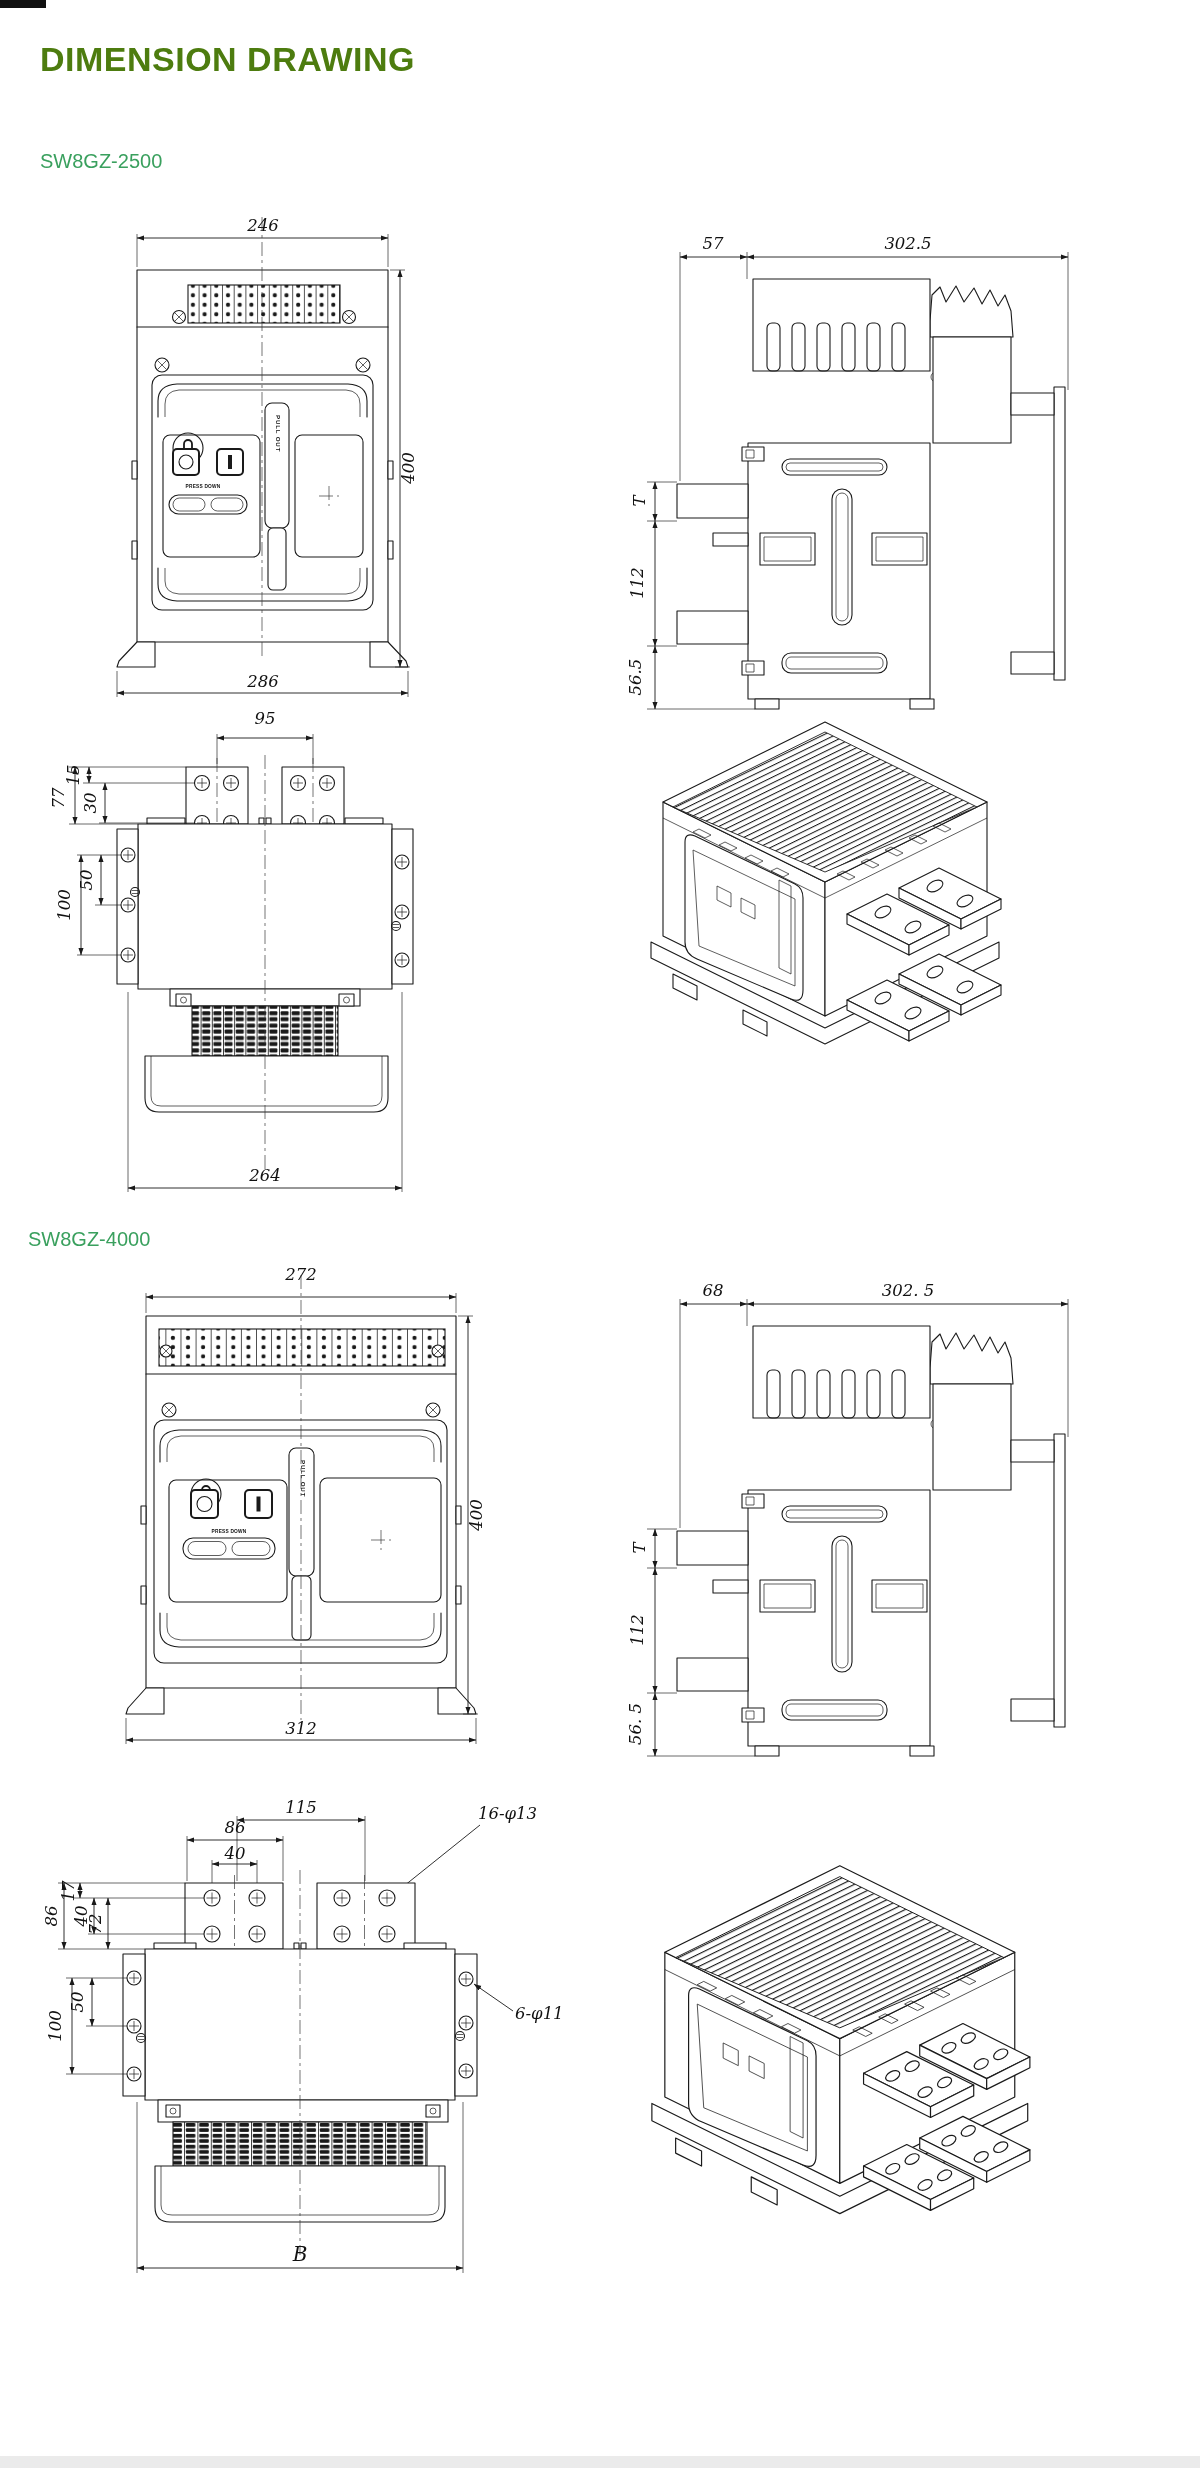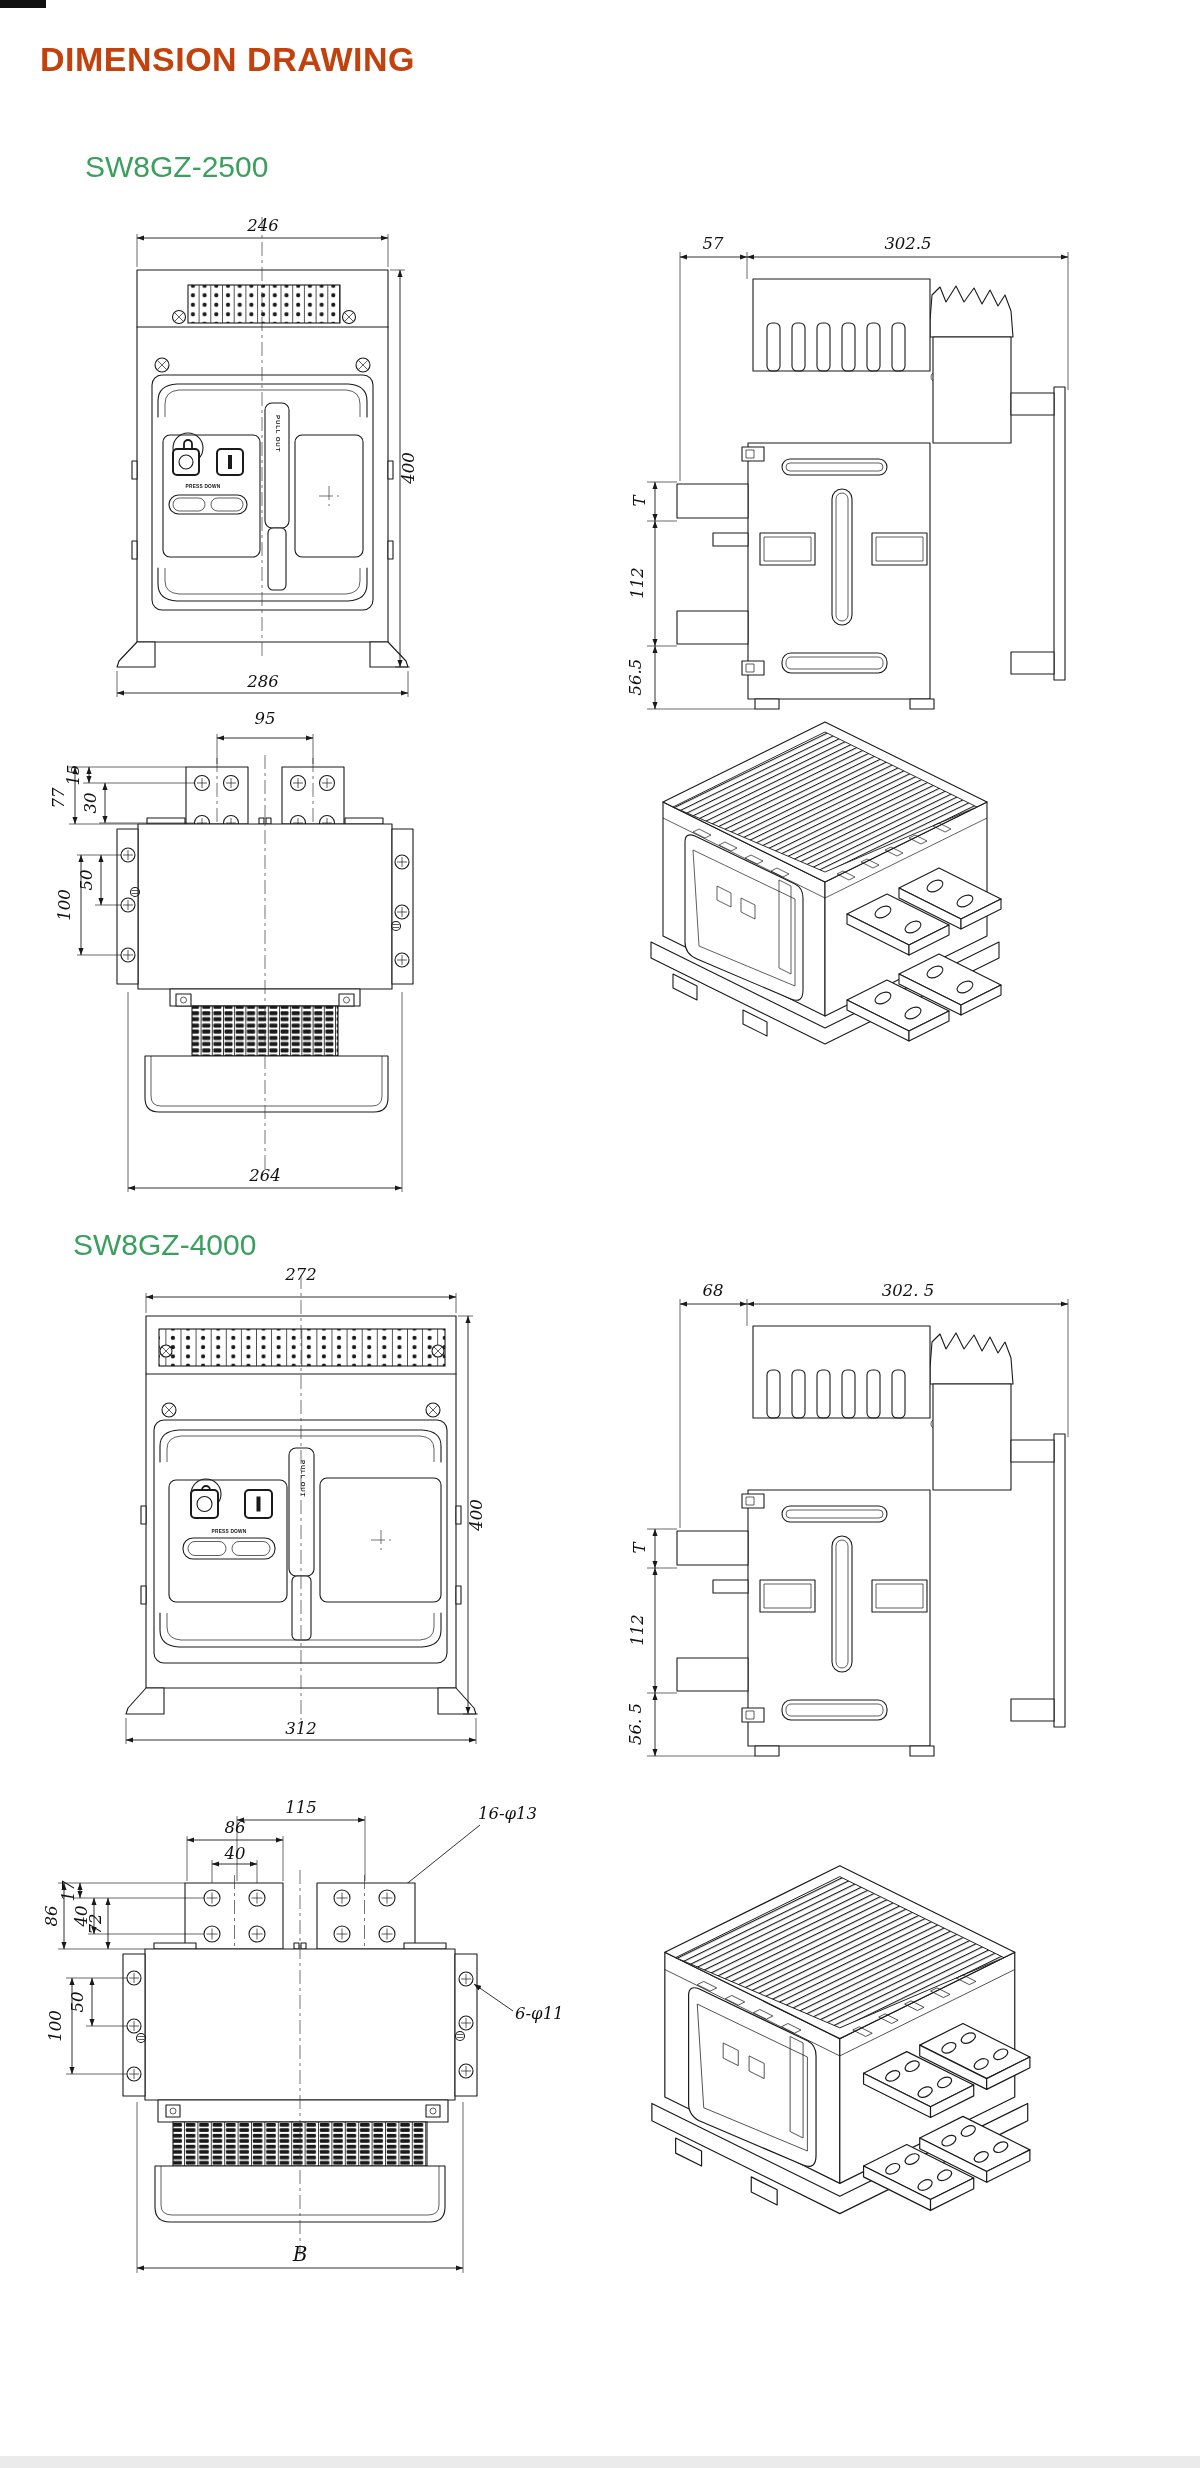--- a/index.html
+++ b/index.html
@@ -1,20 +1,20 @@
 <!DOCTYPE html>
 <html><head>
 <meta charset="utf-8">
 <style>
   html,body{margin:0;padding:0;background:#fff;}
   body{width:1200px;height:2468px;position:relative;font-family:"Liberation Sans",sans-serif;overflow:hidden;}
   .abs{position:absolute;}
   svg{overflow:visible;display:block;}
-  .title{font-size:34px;font-weight:bold;color:#c2410c;letter-spacing:.5px;}
-  .model{font-size:30px;color:#3aa05e;margin-left:45px;}
+  .title{font-size:34px;font-weight:bold;color:#4d7c0f;letter-spacing:.5px;}
+  .model{font-size:20px;color:#3aa05e;}
   .ln{fill:none;stroke:#1a1a1a;stroke-width:1.1;stroke-linejoin:round;stroke-linecap:round;}
   .lt{fill:none;stroke:#1a1a1a;stroke-width:.7;stroke-linejoin:round;}
   .fW{fill:#fff;stroke:#1a1a1a;stroke-width:1.1;stroke-linejoin:round;}
   .fD{fill:#1a1a1a;stroke:none;}
   .dim{fill:none;stroke:#1a1a1a;stroke-width:.9;}
   .ext{fill:none;stroke:#1a1a1a;stroke-width:.65;}
   .cl{fill:none;stroke:#3a3a3a;stroke-width:.7;stroke-dasharray:14 4 3 4;}
   .dt{font:italic 16.5px "DejaVu Serif",serif;fill:#111;}
   .dt2{font:italic 20px "DejaVu Serif",serif;fill:#111;}
   .tiny{font:bold 6.2px "Liberation Sans",sans-serif;fill:#111;letter-spacing:.8px;}

